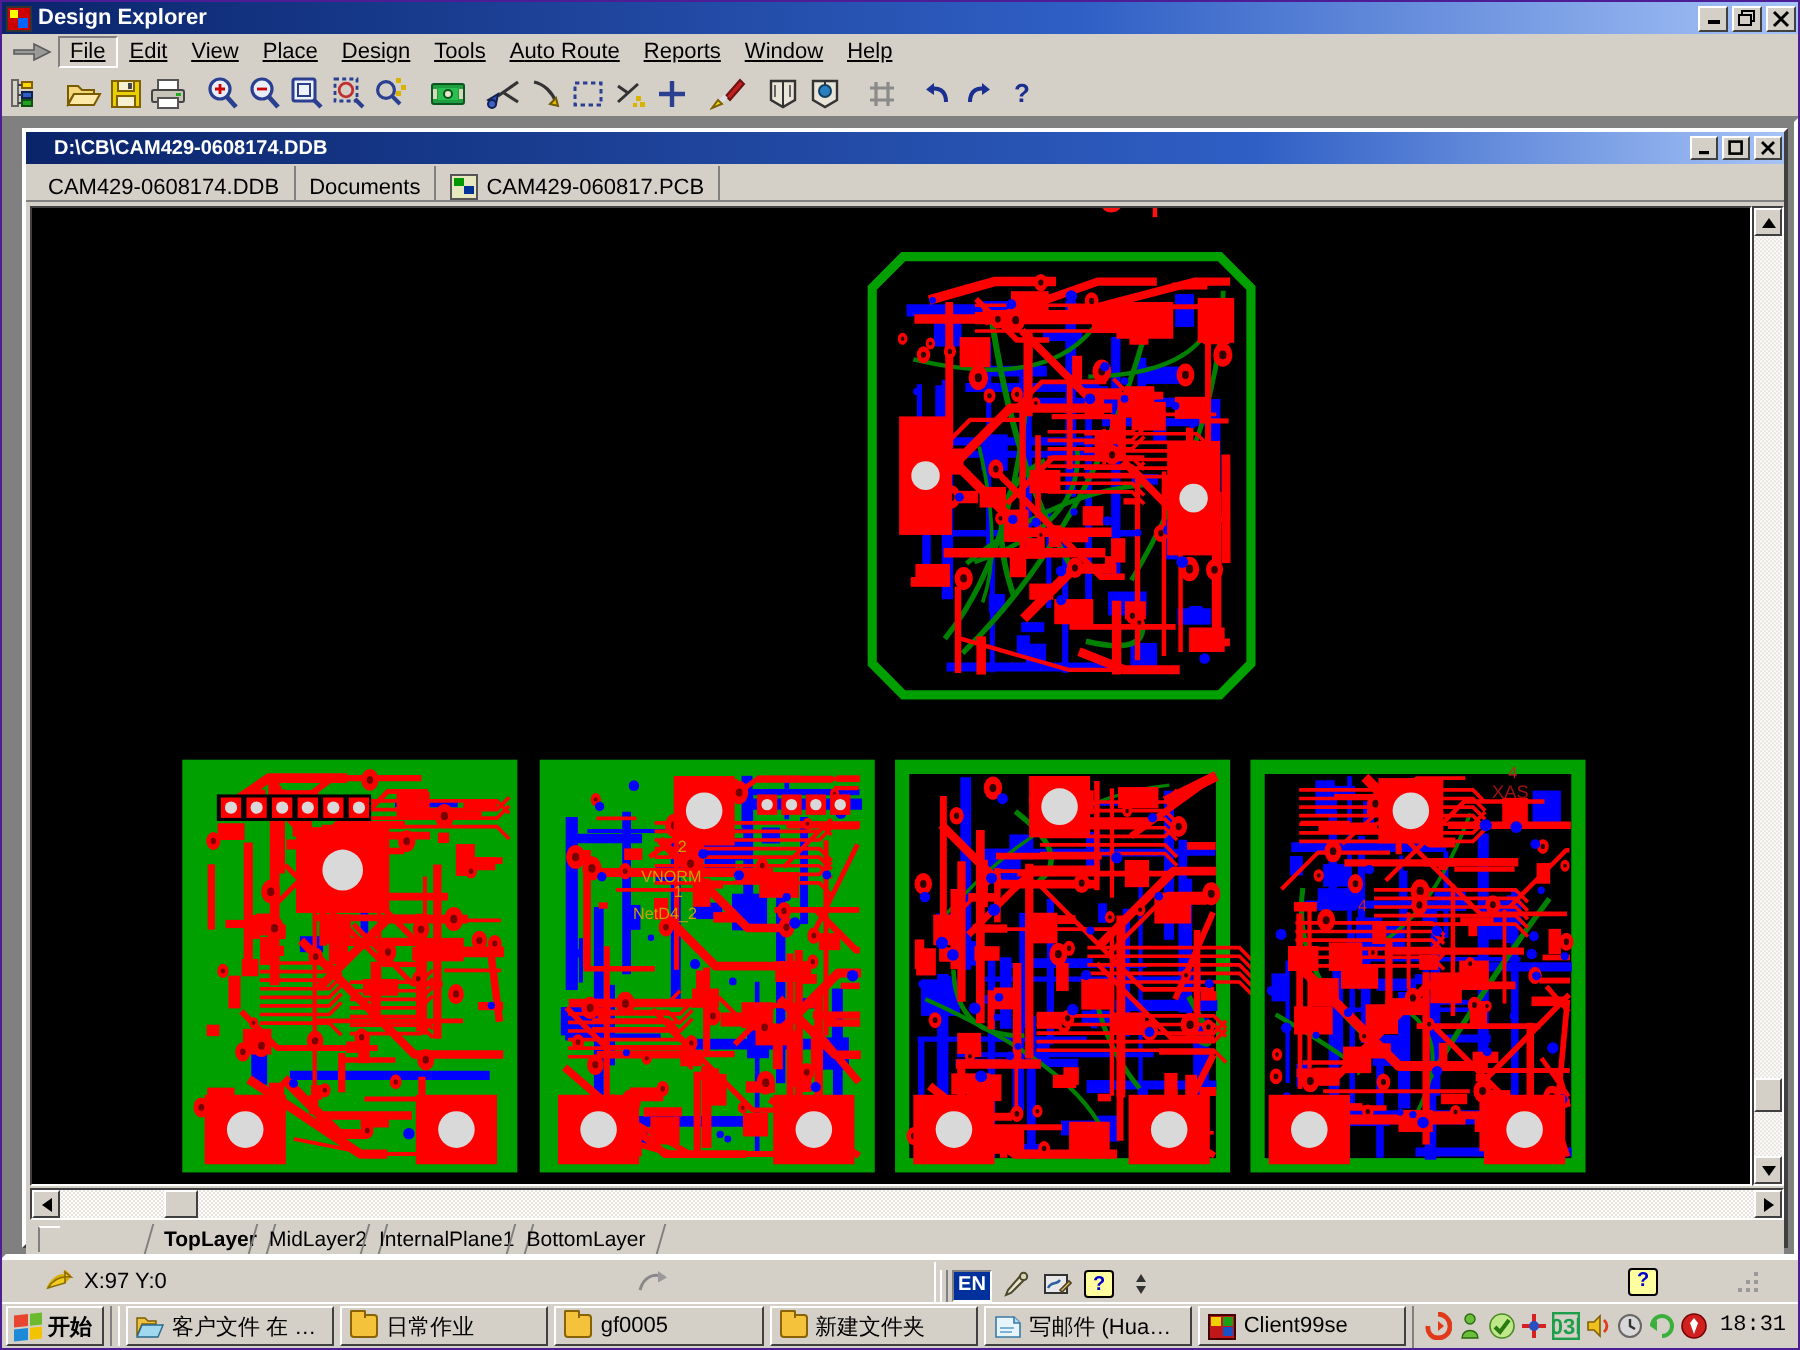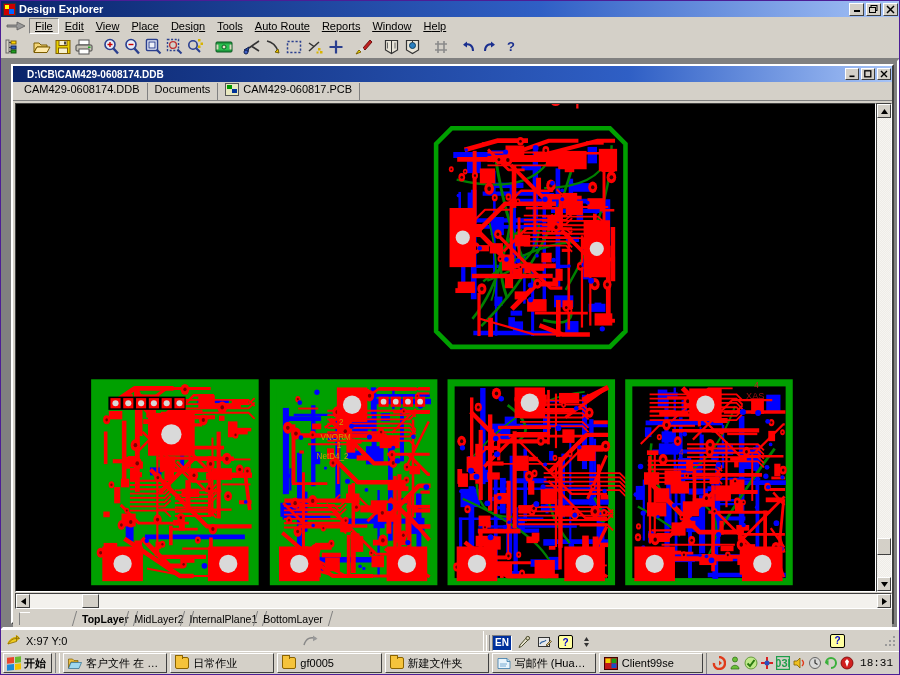--- a/index.html
+++ b/index.html
@@ -127,21 +127,21 @@
   
   .doc-tabs {
     height: 19px; background: #d4d0c8;
     display: flex; align-items: flex-end;
     flex: 0 0 auto;
     padding-left: 4px;
     border-bottom: 1px solid #808080;
   }
   .doc-tab {
     height: 17px; padding: 0 7px;
-    display: flex; align-items: flex-start; gap: 4px;
+    display: flex; align-items: flex-end; gap: 4px;
     font-size: 11px; color: #000; white-space: nowrap;
     border-right: 1px solid #808080;
     background: #d4d0c8;
   }
   .doc-tab.active {
     font-weight: normal;
   }
   .doc-tab .tabicon {
     width: 14px; height: 13px; flex:0 0 auto;
     background: #e8e8c0; border: 1px solid #555; position: relative;
@@ -235,21 +235,21 @@
     transform: skewX(-16deg);
   }
   .layer-tab.active { font-weight: bold; margin-left: 46px; }
 
   
   .statusbar {
     height: 22px; flex: 0 0 auto;
     background: #d4d0c8;
     display: flex; align-items: center;
     border-top: 1px solid #fff;
-    padding: 0 2px;
+    padding: 0 18px;
     gap: 16px;
   }
   .status-coord {
     display: flex; align-items: center; gap: 5px;
     font-size: 11px; color: #000; padding-left: 4px;
     min-width: 150px;
   }
   .status-spacer { flex: 1 1 auto; }
 
   .ime-bar {

